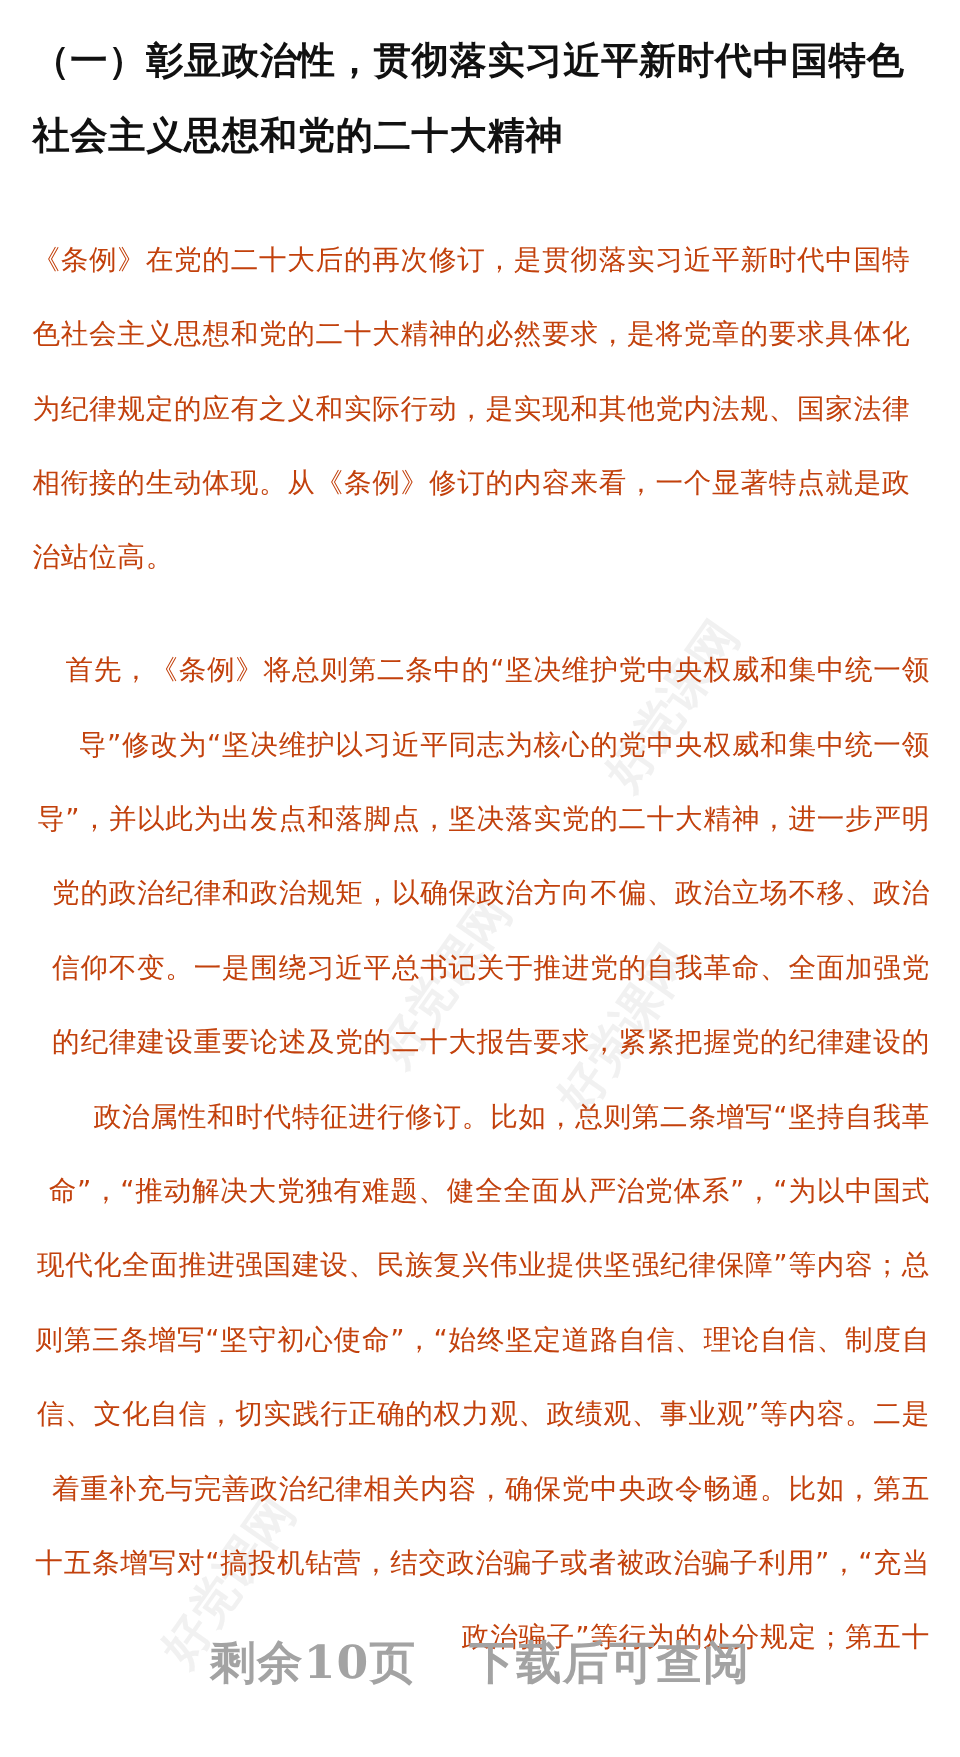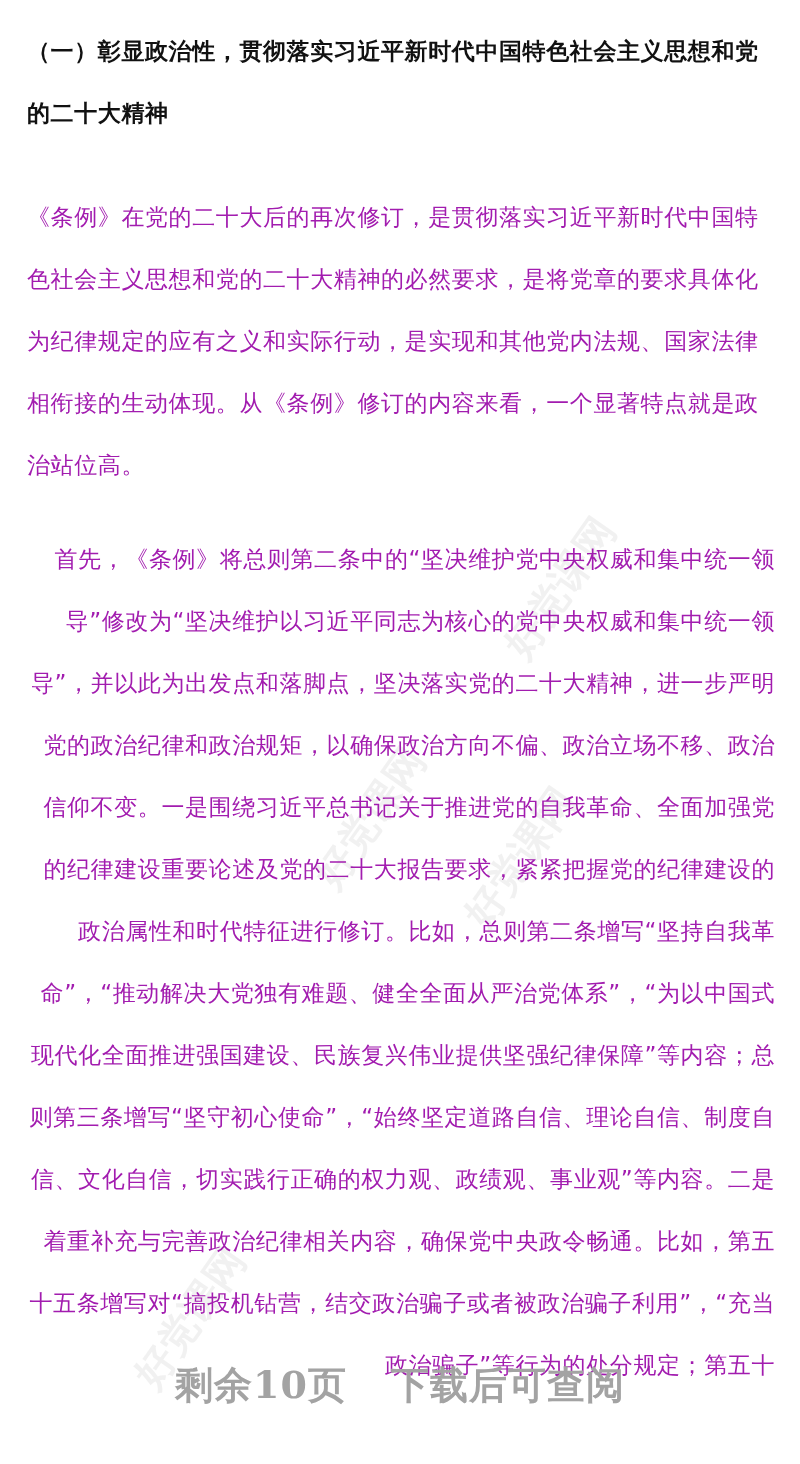--- a/index.html
+++ b/index.html
@@ -12,32 +12,32 @@
     color: #1a1a1a;
   }
   .page {
     position: absolute;
     left: 27px;
     top: 0;
     width: 748px;
   }
   .heading {
     font-weight: bold;
-    font-size: 23px;
+    font-size: 31px;
     line-height: 62px;
     margin-top: 20px;
     letter-spacing: 0.6px;
     color: #111;
   }
   .para {
     font-size: 23px;
     line-height: 62px;
     letter-spacing: 0.6px;
     margin: 0;
-    color: #a21caf;
+    color: #c2410c;
   }
   .p1 { margin-top: 42px; }
   .p2 { margin-top: 32px; text-align: right; }
   .watermark {
     position: absolute;
     color: #e6e6e6;
     font-size: 40px;
     font-weight: bold;
     transform: rotate(-55deg);
     white-space: nowrap;

